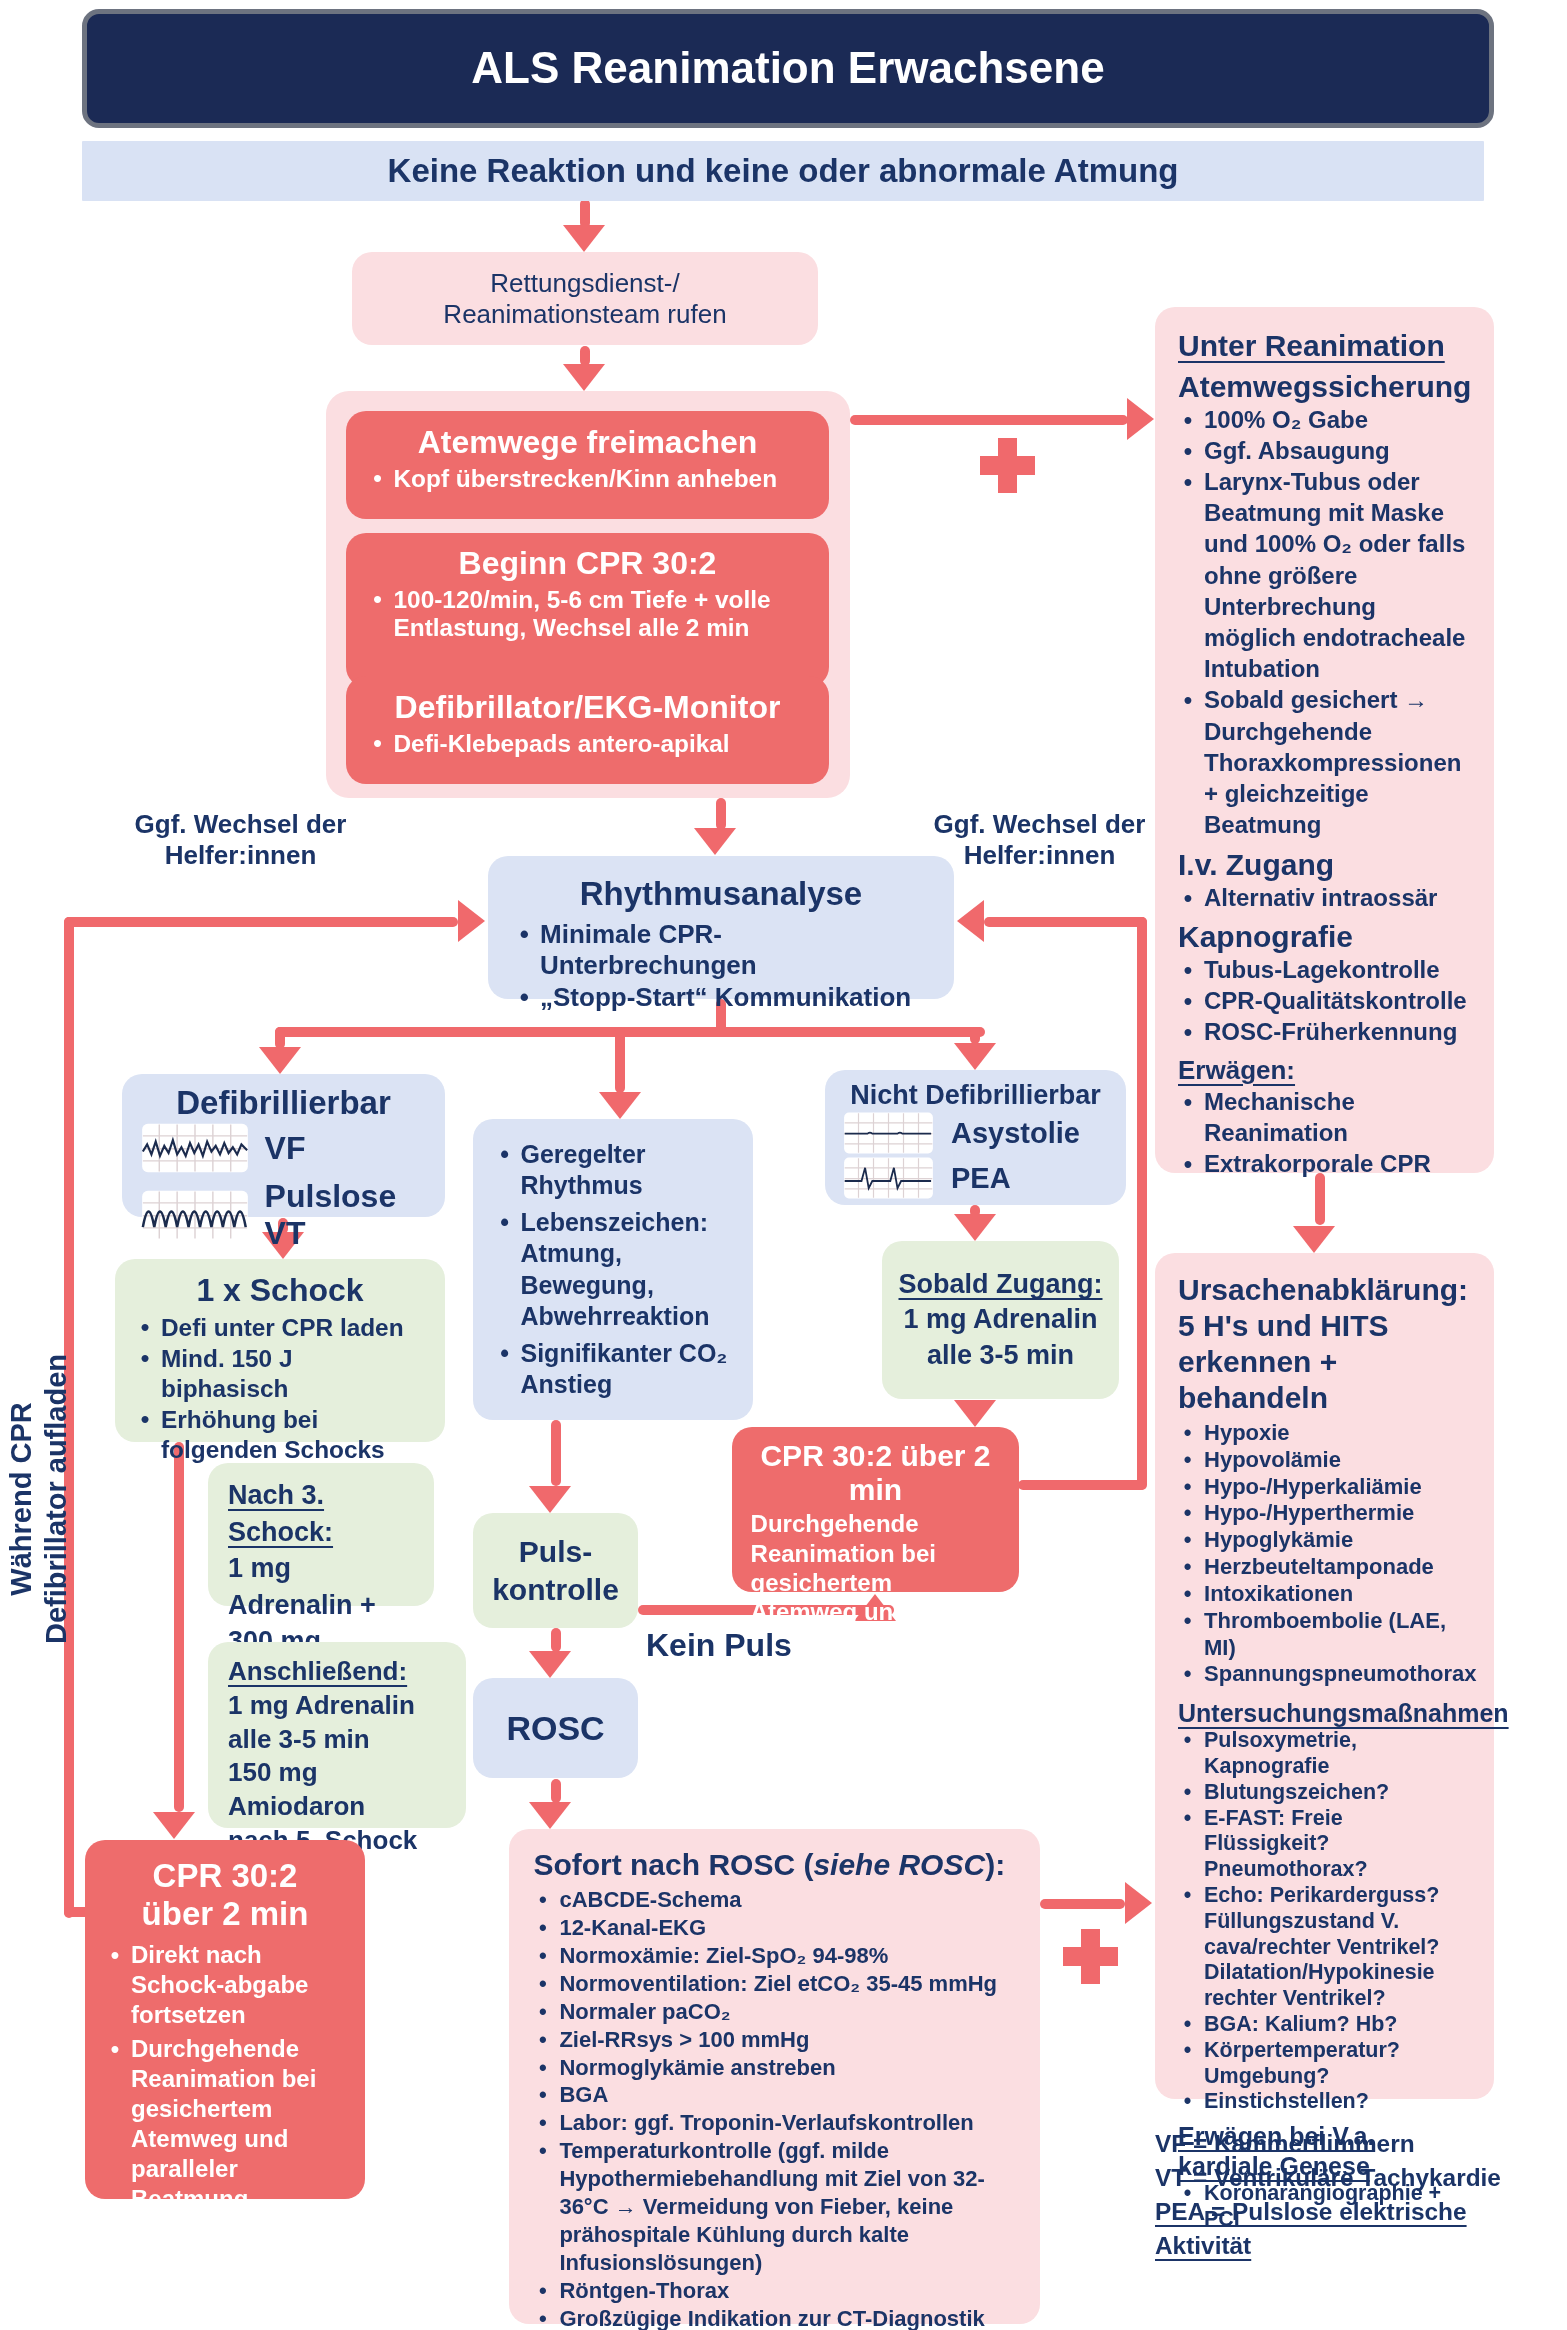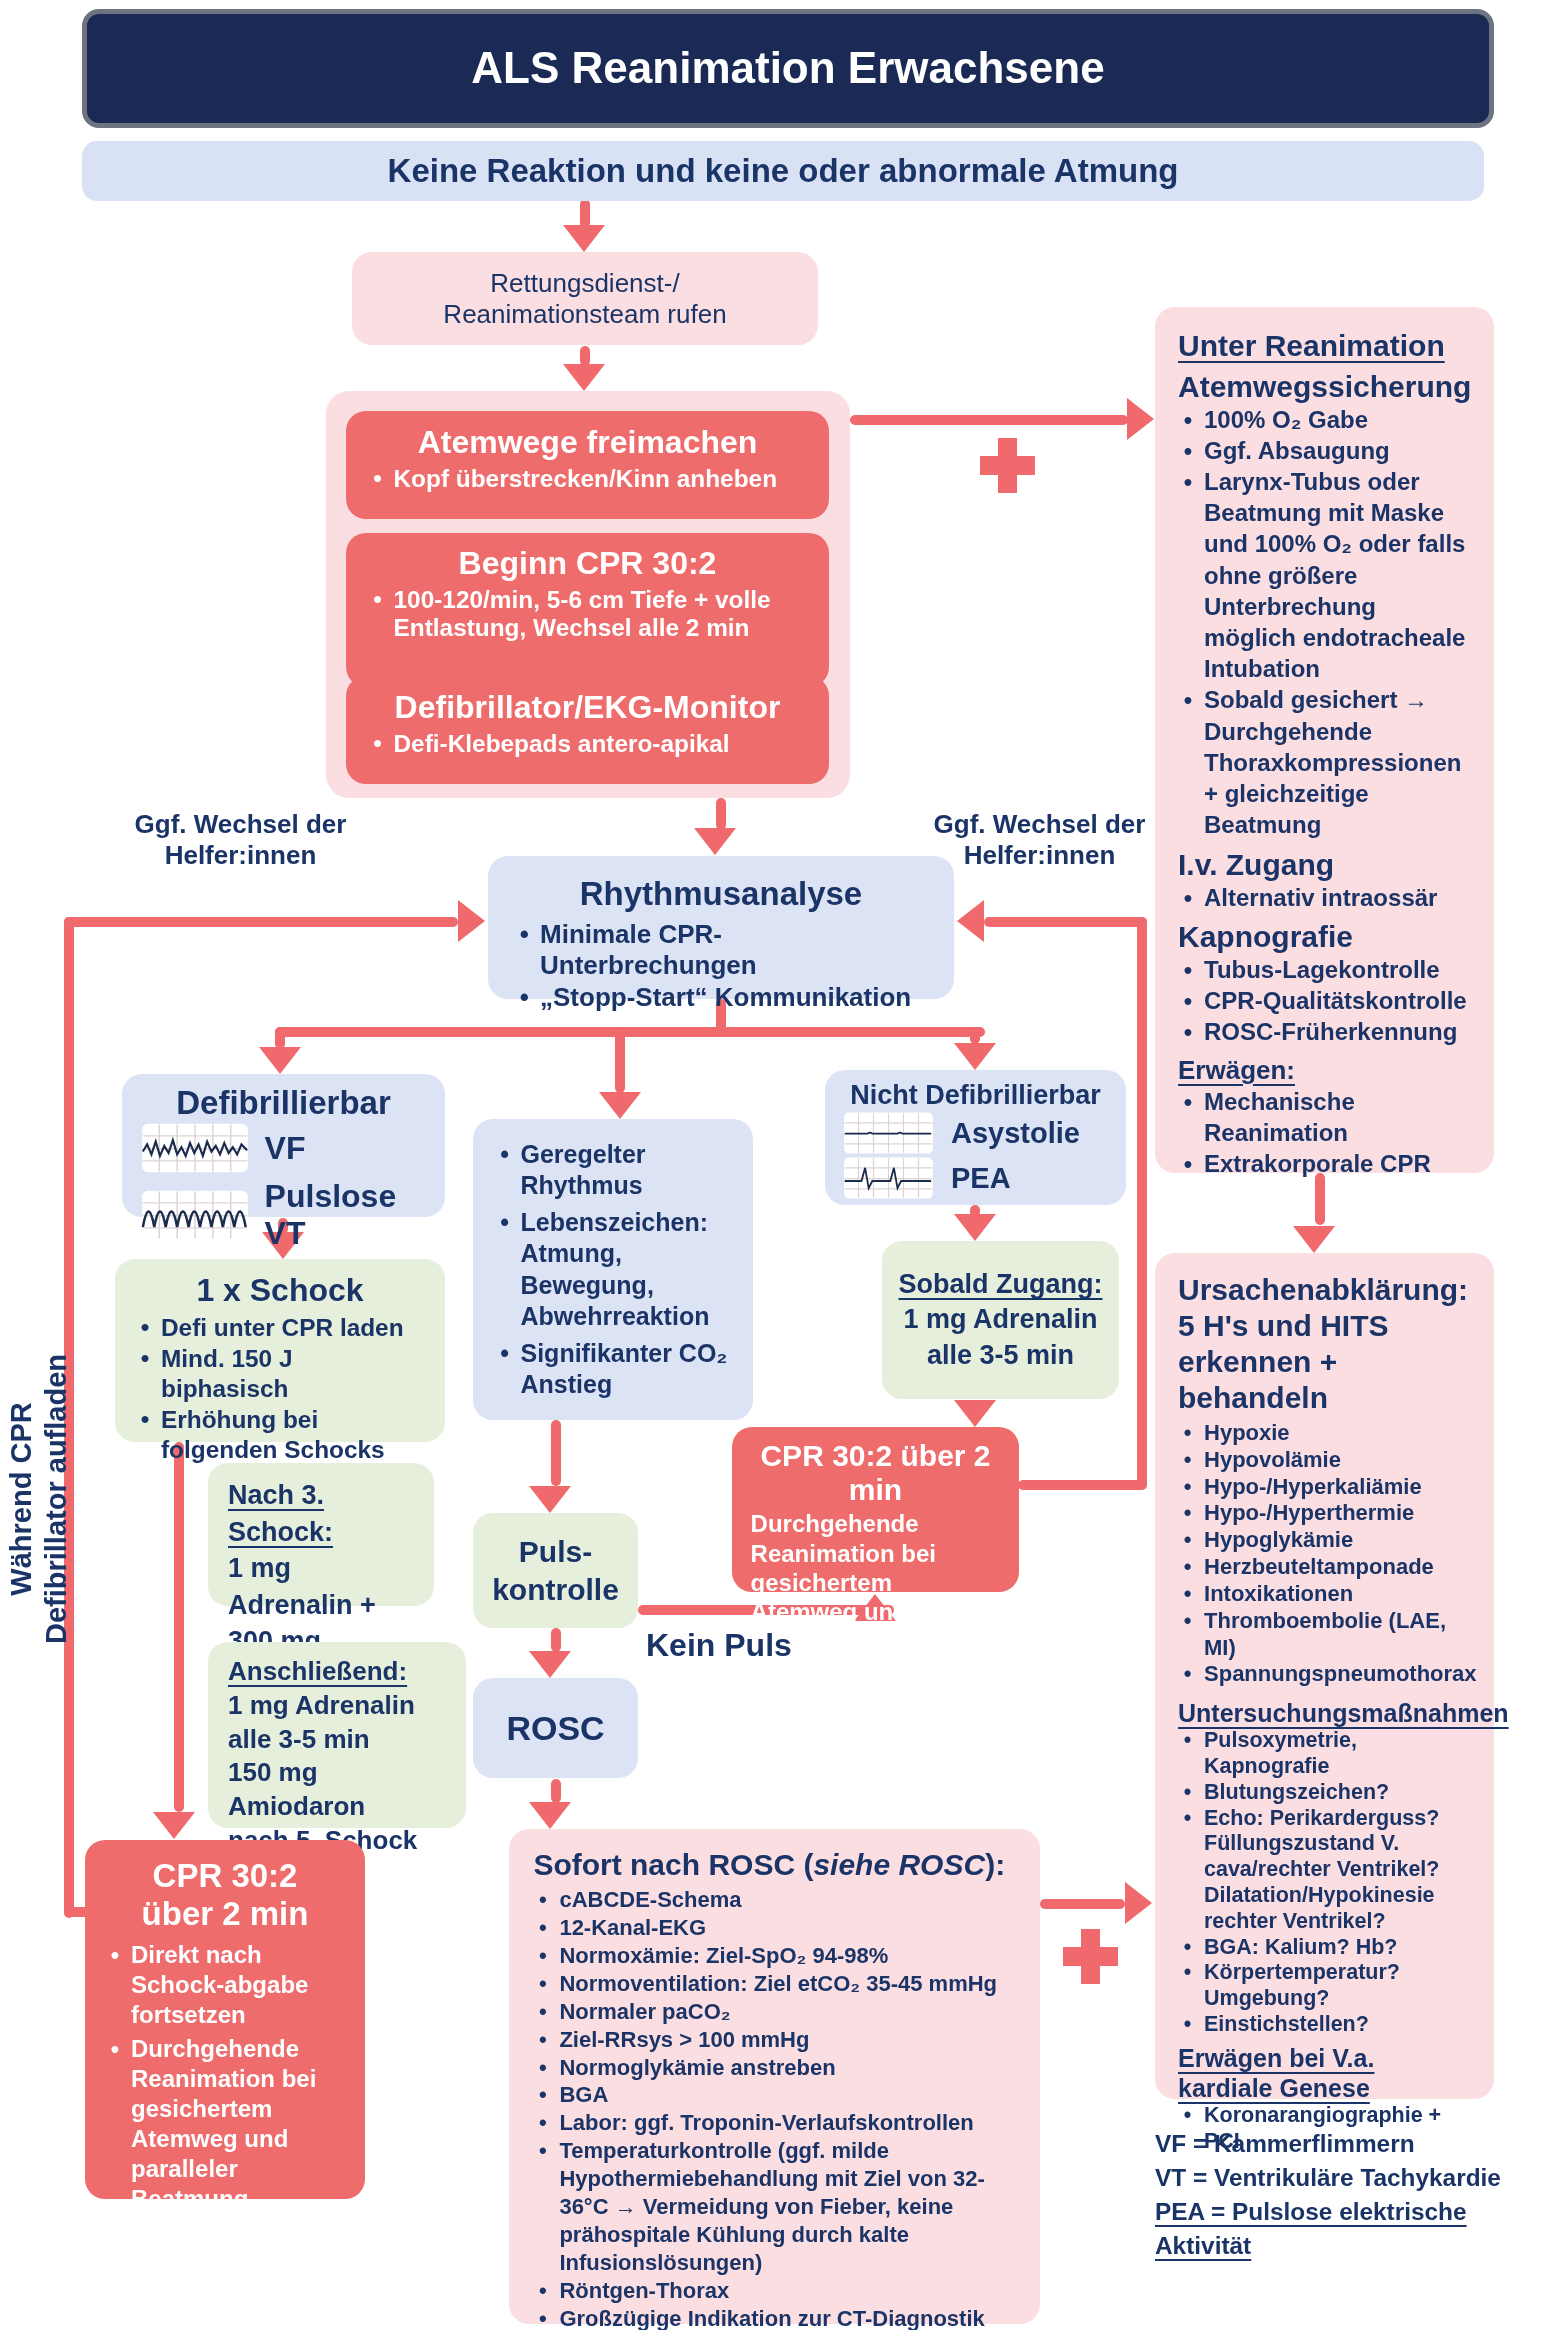--- a/index.html
+++ b/index.html
@@ -24,21 +24,21 @@
   .ah.right{border-top:21.5px solid transparent;border-bottom:21.5px solid transparent;border-left:27px solid #f0696c;}
   .ah.left{border-top:21.5px solid transparent;border-bottom:21.5px solid transparent;border-right:27px solid #f0696c;}
   .plus{position:absolute;width:55px;height:55px;}
   .plus .pv{position:absolute;left:18px;top:0;width:18.6px;height:55px;background:#f0696c;}
   .plus .ph{position:absolute;left:0;top:18px;width:55px;height:18.6px;background:#f0696c;}
   .ecg{width:108px;height:50px;flex:0 0 auto;}
   .ecgrow{display:flex;align-items:center;gap:16px;margin-top:7.2px;}
   .hdr{position:absolute;left:82px;top:8.6px;width:1402px;height:109px;background:#1b2a55;
        border:5px solid #6d7380;border-radius:17px;display:flex;align-items:center;justify-content:center;
        color:#fff;font-size:44px;font-weight:800;}
-  .banner{position:absolute;left:82px;top:141px;width:1402px;height:60px;background:#d9e2f4;border-radius:15px;
+  .banner{position:absolute;left:82px;top:141px;width:1402px;height:60px;background:#d9e2f4;border-radius:1px;
        display:flex;align-items:center;justify-content:center;font-size:33px;font-weight:800;}
   .vert{position:absolute;left:-190px;top:1463px;width:459px;height:72px;transform:rotate(-90deg);
         font-size:29px;font-weight:800;line-height:1.2;text-align:center;}
   .fnote{font-size:24.4px;font-weight:800;line-height:1.4;}
 </style>
 </head>
 <body>
 
 <div class="page">
 
@@ -288,20 +288,21 @@
     <div class="li" style="font-size:22px;line-height:1.22"><b>H</b><span>ypo-/Hyperkaliämie</span></div>
     <div class="li" style="font-size:22px;line-height:1.22"><b>H</b><span>ypo-/Hyperthermie</span></div>
     <div class="li" style="font-size:22px;line-height:1.22"><b>H</b><span>ypoglykämie</span></div>
     <div class="li" style="font-size:22px;line-height:1.22"><b>H</b><span>erzbeuteltamponade</span></div>
     <div class="li" style="font-size:22px;line-height:1.22"><b>I</b><span>ntoxikationen</span></div>
     <div class="li" style="font-size:22px;line-height:1.22"><b>T</b><span>hromboembolie (LAE, MI)</span></div>
     <div class="li" style="font-size:22px;line-height:1.22"><b>S</b><span>pannungspneumothorax</span></div>
     <div class="ul" style="font-size:25px;font-weight:800;margin-top:11px">Untersuchungsmaßnahmen</div>
     <div class="li" style="font-size:21.5px;line-height:1.2">Pulsoxymetrie, Kapnografie</div>
     <div class="li" style="font-size:21.5px;line-height:1.2">Blutungszeichen?</div>
+    <div class="li" style="font-size:21.5px;line-height:1.2">E-FAST: Freie Flüssigkeit? Pneumothorax?</div>
     <div class="li" style="font-size:21.5px;line-height:1.2">Echo: Perikarderguss? Füllungszustand V. cava/rechter Ventrikel? Dilatation/Hypokinesie rechter Ventrikel?</div>
     <div class="li" style="font-size:21.5px;line-height:1.2">BGA: Kalium? Hb?</div>
     <div class="li" style="font-size:21.5px;line-height:1.2">Körpertemperatur? Umgebung?</div>
     <div class="li" style="font-size:21.5px;line-height:1.2">Einstichstellen?</div>
     <div class="ul" style="font-size:25px;font-weight:800;margin-top:5.7px;line-height:1.2">Erwägen bei V.a. kardiale Genese</div>
     <div class="li" style="font-size:21.5px;line-height:1.2">Koronarangiographie + PCI</div>
   </div>
 
   <div class="b fnote" style="left:1155px;top:2127px;width:409px;background:none">
     <div>VF = Kammerflimmern</div>

